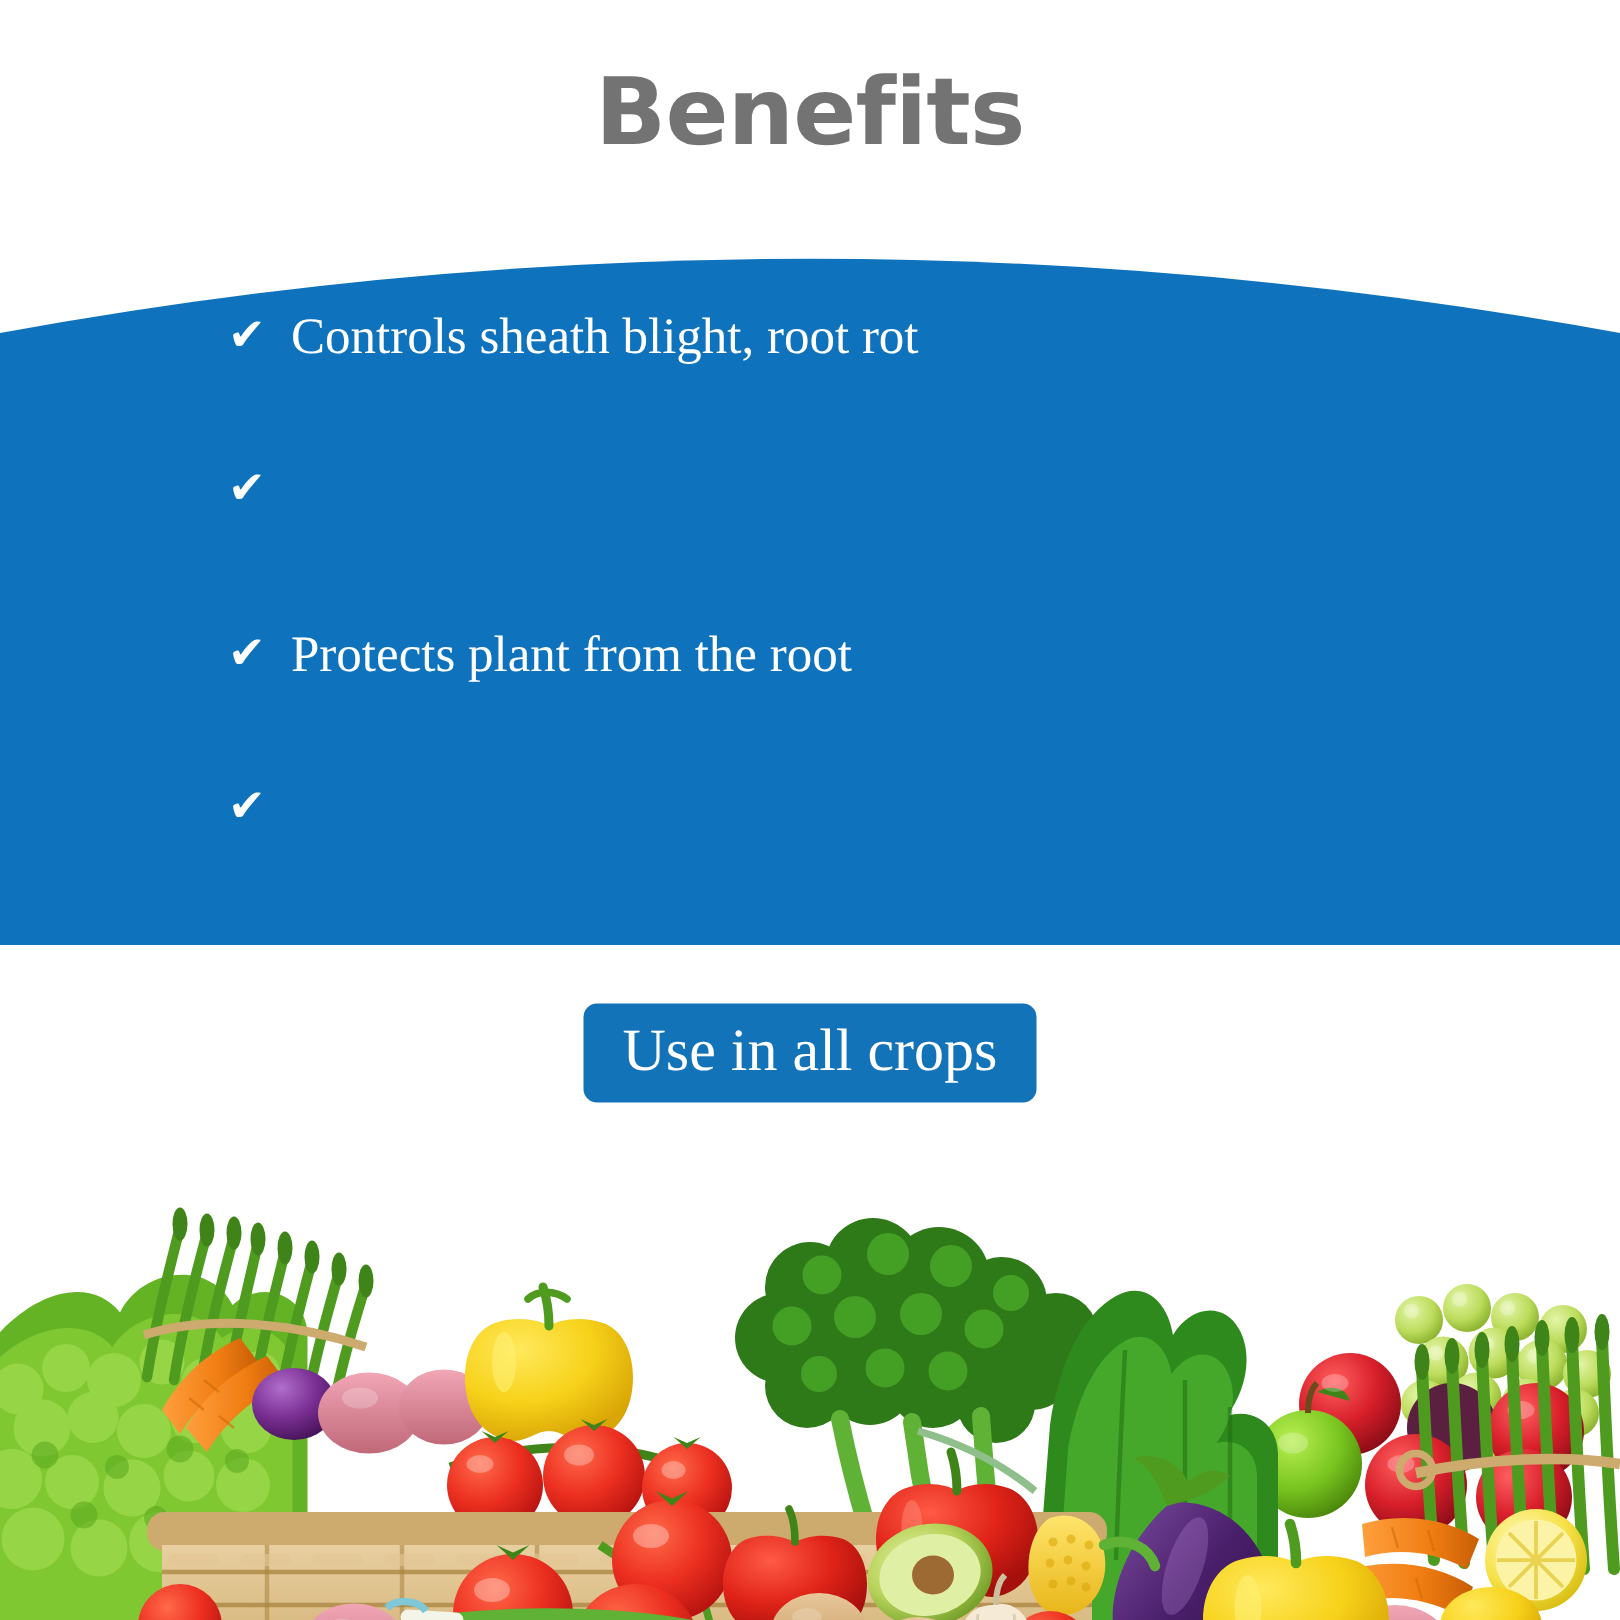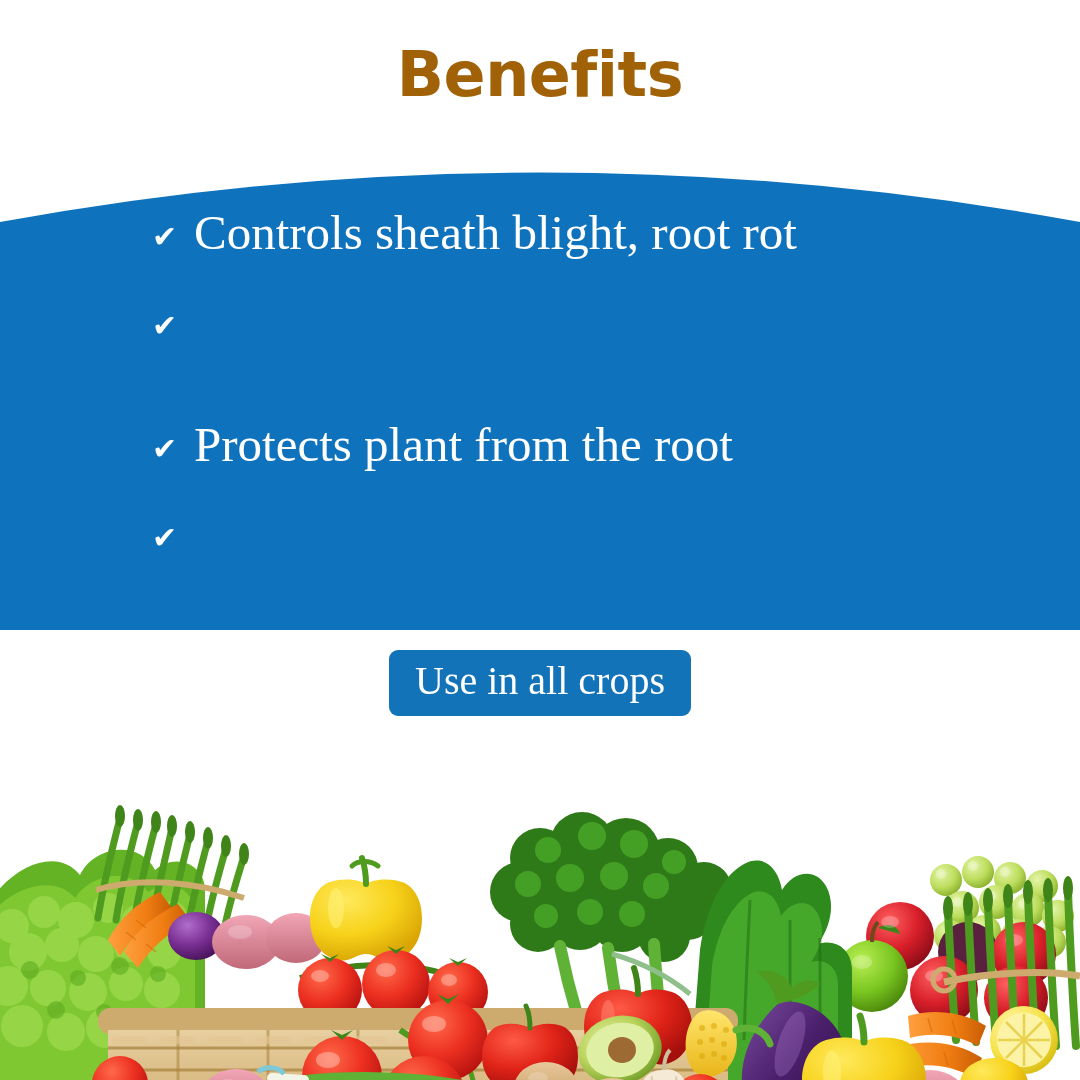--- a/index.html
+++ b/index.html
@@ -21,21 +21,21 @@
     position:absolute;
     top:0; left:0; width:1080px; height:150px;
     display:flex; align-items:center; justify-content:center;
     z-index:5;
   }
   .title {
     font-family:"DejaVu Sans", sans-serif;
     font-weight:bold;
     font-size:62px;
     letter-spacing:-0.5px;
-    color:#a16207;
+    color:#737373;
     line-height:1;
   }
 
   
   .panel-wrap {
     position:absolute;
     left:0; top:145px;
     width:1080px; height:485px;
     z-index:1;
   }
@@ -58,30 +58,30 @@
     color:#ffffff;
     font-size:30px;
     line-height:1;
     width:42px;
     flex:0 0 42px;
     transform:translateY(-2px);
   }
   .benefit-text {
     font-family:"Liberation Serif", "DejaVu Serif", serif;
     color:#ffffff;
-    font-size:49px;
+    font-size:34px;
     line-height:1.05;
     white-space:nowrap;
   }
 
   
   .badge-zone {
     position:absolute;
     left:0; top:630px; width:1080px; height:105px;
-    display:flex; align-items:center; justify-content:center;
+    display:flex; align-items:flex-end; justify-content:center;
     z-index:4;
   }
   .badge {
     background:#1273b8;
     color:#ffffff;
     border-radius:9px;
     padding:9px 26px 13px 26px;
     font-family:"Liberation Serif", "DejaVu Serif", serif;
     font-size:40px;
     line-height:1.1;

